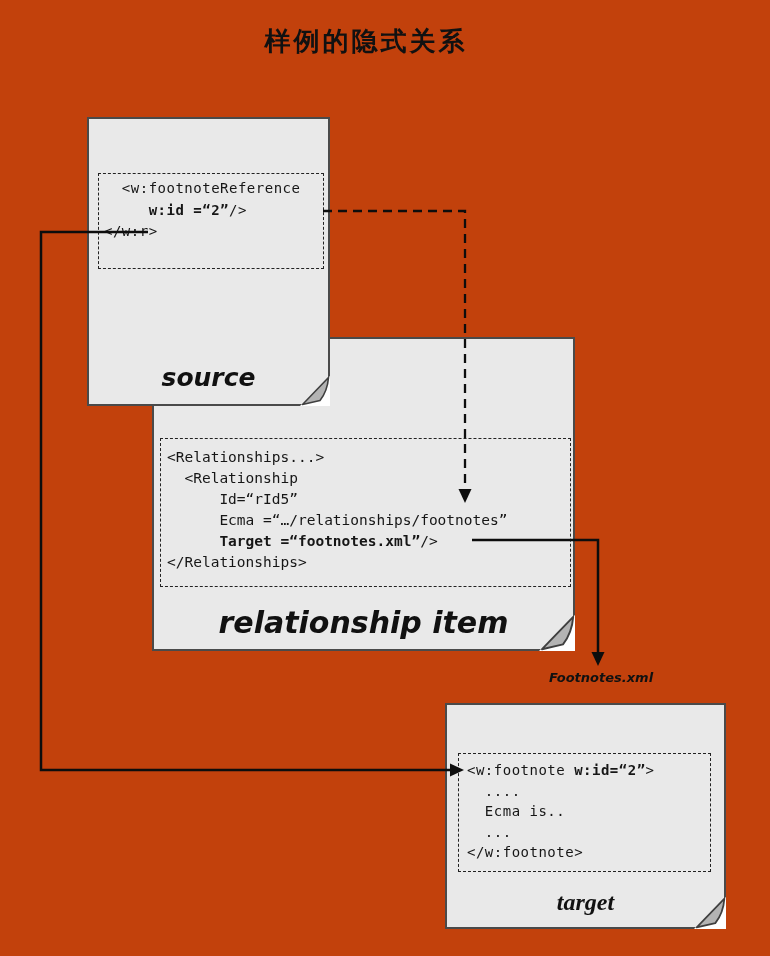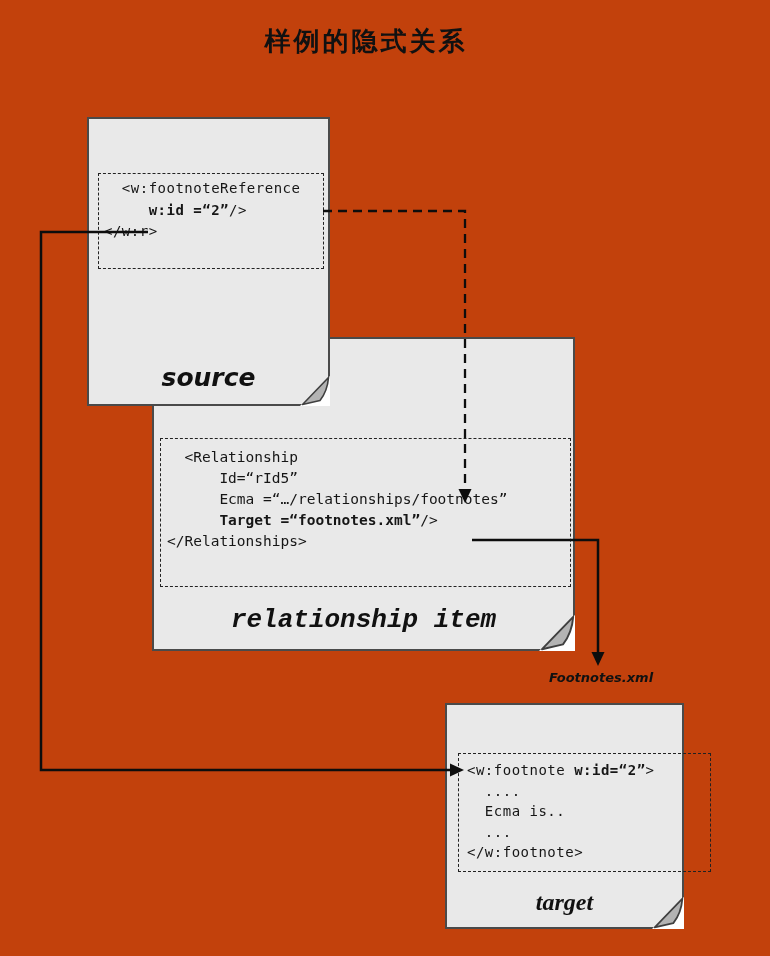--- a/index.html
+++ b/index.html
@@ -11,42 +11,42 @@
     position:absolute; left:366px; top:24px; transform:translateX(-50%);
     font-size:26px; font-weight:bold; letter-spacing:3px; color:#111;
     white-space:nowrap;
   }
   .doc-box {
     position:absolute; background:#e9e9e9; border:2px solid #4a4a4a;
     box-sizing:border-box;
   }
   .box-source       { left:87px;  top:117px; width:243px; height:289px; z-index:3; }
   .box-relationship { left:152px; top:337px; width:423px; height:314px; z-index:1; }
-  .box-target       { left:445px; top:703px; width:239px; height:226px; z-index:1;padding-left:41px; }
+  .box-target       { left:445px; top:703px; width:281px; height:226px; z-index:1;padding-left:41px; }
   .code-frame {
     position:absolute; border:1.6px dashed #222; box-sizing:border-box;
   }
   .frame-source       { left:9px;  top:54px;  width:226px; height:96px;  }
   .frame-relationship { left:6px;  top:99px;  width:411px; height:149px; }
   .frame-target       { left:11px; top:48px;  width:253px; height:119px; }
   .code {
     position:absolute; color:#161616;
     font-family:"DejaVu Sans Mono", "Liberation Mono", monospace;
   }
   .code .line { white-space:pre; }
   .code .b { font-weight:bold; }
   .code-source       { left:15px; top:59px;  font-size:14px;   line-height:21.5px; letter-spacing:0.5px; }
   .code-relationship { left:13px; top:108px; font-size:14.5px; line-height:21px; }
   .code-target       { left:20px; top:55px;  font-size:14px;   line-height:20.5px; letter-spacing:0.5px; }
   .box-label {
     position:absolute; left:0; width:100%; text-align:center;
     font-style:italic; font-weight:600; color:#111;
   }
   .label-source       { top:244px; font-size:25px; }
-  .label-relationship { top:266px; font-size:26px;font-family:Liberation Mono, monospace; }
+  .label-relationship { top:266px; font-size:30px; }
   .label-target       { top:184px; font-size:24px;font-family:Liberation Serif, serif; }
   .file-label {
     position:absolute; left:601px; top:670px; transform:translateX(-50%);
     font-style:italic; font-weight:600; font-size:13px; color:#111; z-index:2;
     white-space:nowrap;
   }
   .fold { position:absolute; right:-2px; bottom:-2px; }
   svg.connectors {
     position:absolute; left:0; top:0; z-index:5; pointer-events:none;
   }
@@ -58,20 +58,21 @@
 </head>
 <body>
 
 <div class="page">
 
   <div class="title">样例的隐式关系</div>
 
   <div class="doc-box box-relationship">
     <div class="code-frame frame-relationship"></div>
     <div class="code code-relationship">
+      <div class="line">&lt;Relationships...&gt;</div>
       <div class="line">  &lt;Relationship</div>
       <div class="line">      Id=“rId5”</div>
       <div class="line">      Ecma =“…/relationships/footnotes”</div>
       <div class="line"><span class="b">      Target =“footnotes.xml”</span><span>/&gt;</span></div>
       <div class="line">&lt;/Relationships&gt;</div>
     </div>
     <div class="box-label label-relationship">relationship item</div>
     <svg class="fold" width="36" height="36" viewBox="0 0 30 30">
       <polygon points="30,0 30,30 0,30" fill="#ffffff"></polygon>
       <path d="M28.5,1.5 L2.5,28.5 L20,24.5 Q27.5,15 28.5,1.5 Z" fill="#b3b3b3" stroke="#3f3f3f" stroke-width="1.6" stroke-linejoin="round"></path>

